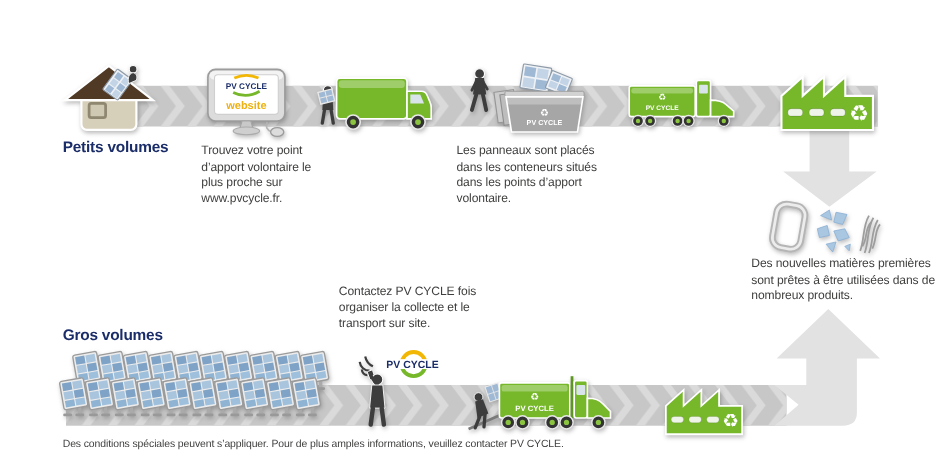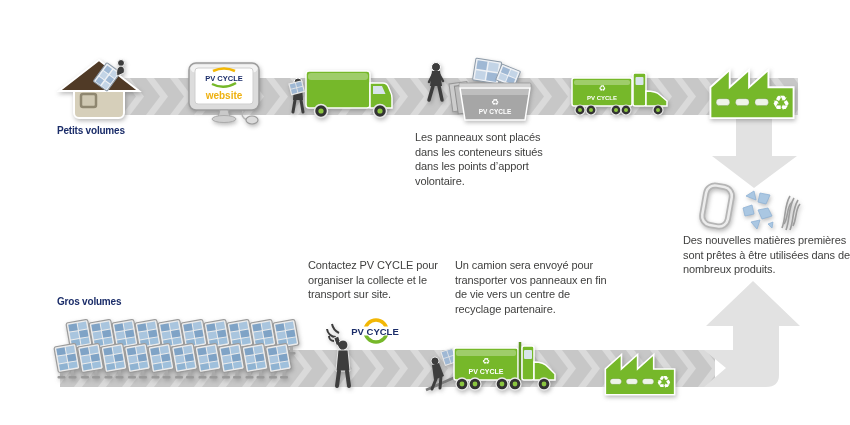--- a/index.html
+++ b/index.html
@@ -1,21 +1,21 @@
 <!DOCTYPE html>
 <html><head>
 <meta charset="utf-8">
 <style>
   html,body{margin:0;padding:0;background:#fff;}
   .canvas{position:relative;width:850px;height:425px;background:#ffffff;overflow:hidden;
           font-family:"Liberation Sans",sans-serif;margin-top:20px;}
   .abs{position:absolute;}
   .ic{position:absolute;filter:drop-shadow(1.5px 2.5px 2px rgba(60,60,60,.35));}
   .txt{position:absolute;font-size:11px;line-height:14.6px;color:#3f3f3e;letter-spacing:-0.1px;}
-  .h1{position:absolute;font-size:10px;font-weight:bold;color:#1b2d69;letter-spacing:-0.2px;}
+  .h1{position:absolute;font-size:14px;font-weight:bold;color:#1b2d69;letter-spacing:-0.2px;}
   .foot{position:absolute;font-size:9.5px;color:#3f3f3e;letter-spacing:-0.1px;}
   svg{overflow:visible;}
   text{font-family:"Liberation Sans",sans-serif;}
   .glyph{font-family:"DejaVu Sans",sans-serif;}
 </style>
 </head>
 <body>
 
 <div class="canvas">
 
@@ -278,21 +278,22 @@
     <path d="M4 58 V26 L24 8 V26 L44 8 V26 L64 8 V26 H90 V58 Z" fill="#76b82a" stroke="#ffffff" stroke-width="2"></path>
     <rect x="10" y="38" width="14" height="7" rx="3.5" fill="#eef4e8" stroke="rgba(0,0,0,0.12)"></rect>
     <rect x="30" y="38" width="14" height="7" rx="3.5" fill="#eef4e8" stroke="rgba(0,0,0,0.12)"></rect>
     <rect x="50" y="38" width="14" height="7" rx="3.5" fill="#eef4e8" stroke="rgba(0,0,0,0.12)"></rect>
     <text x="77" y="50" text-anchor="middle" font-size="21" fill="#ffffff" class="glyph">♻</text>
   </svg>
 
   <div class="h1" style="left:57px;top:105px">Petits volumes</div>
   <div class="h1" style="left:57px;top:276px">Gros volumes</div>
 
+  <div class="txt" style="left:183px;top:110px;width:112px">Trouvez votre point d’apport volontaire le plus proche sur www.pvcycle.fr.</div>
   <div class="txt" style="left:415px;top:110px;width:130px">Les panneaux sont placés dans les conteneurs situés dans les points d’apport volontaire.</div>
 
-  <div class="txt" style="left:308px;top:238px;width:132px">Contactez PV CYCLE pour organiser la collecte et le transport sur site.</div>
-  <div class="txt" style="left:455px;top:238px;width:158px">Un camion sera envoyé pour transporter vos panneaux en fin de vie vers un centre de recyclage partenaire.</div>
+  <div class="txt" style="left:308px;top:238px;width:132px">Contactez PV CYCLE fois organiser la collecte et le transport sur site.</div>
 
   <div class="txt" style="left:683px;top:213px;width:170px">Des nouvelles matières premières sont prêtes à être utilisées dans de nombreux produits.</div>
 
+  <div class="foot" style="left:57px;top:378px;width:760px">Des conditions spéciales peuvent s’appliquer. Pour de plus amples informations, veuillez contacter PV CYCLE.</div>
 
 </div>
 
 </body></html>

